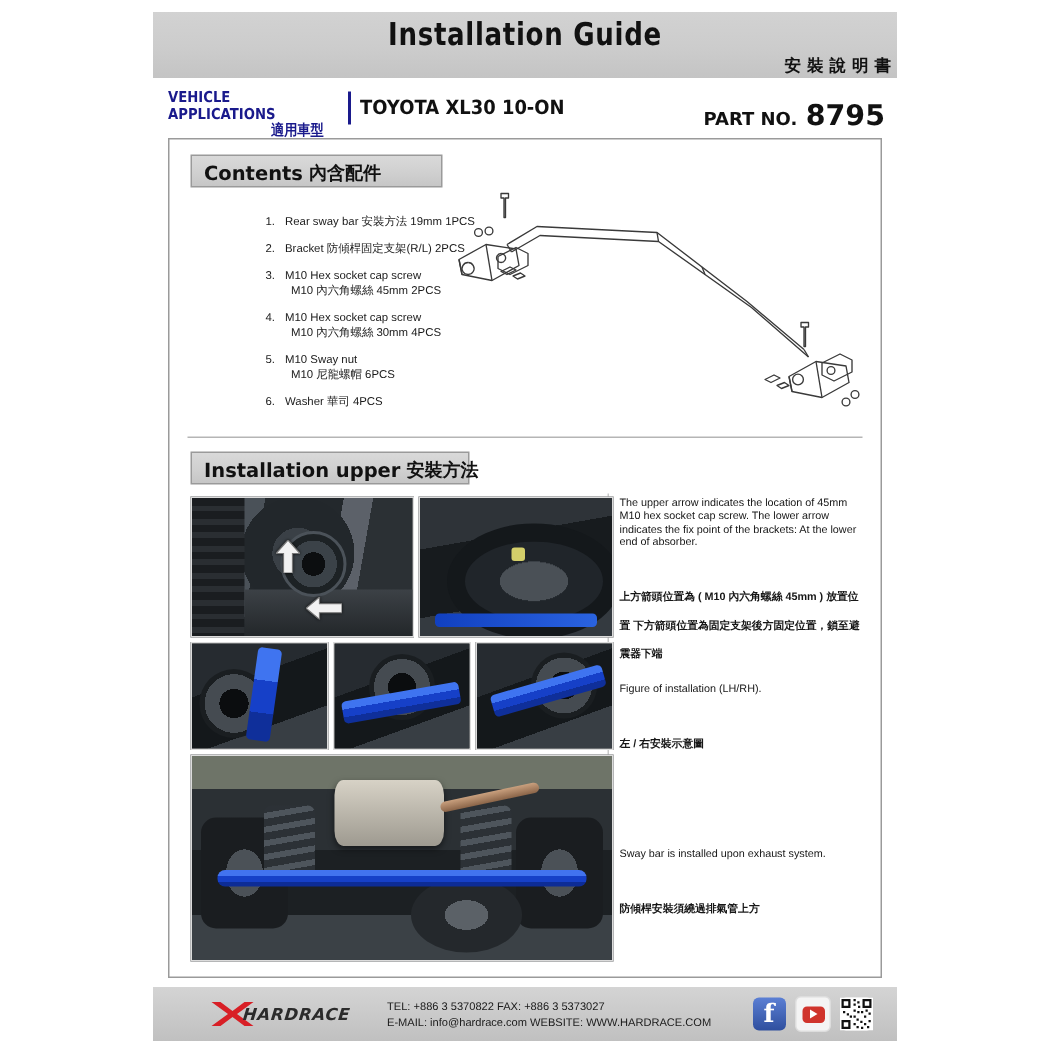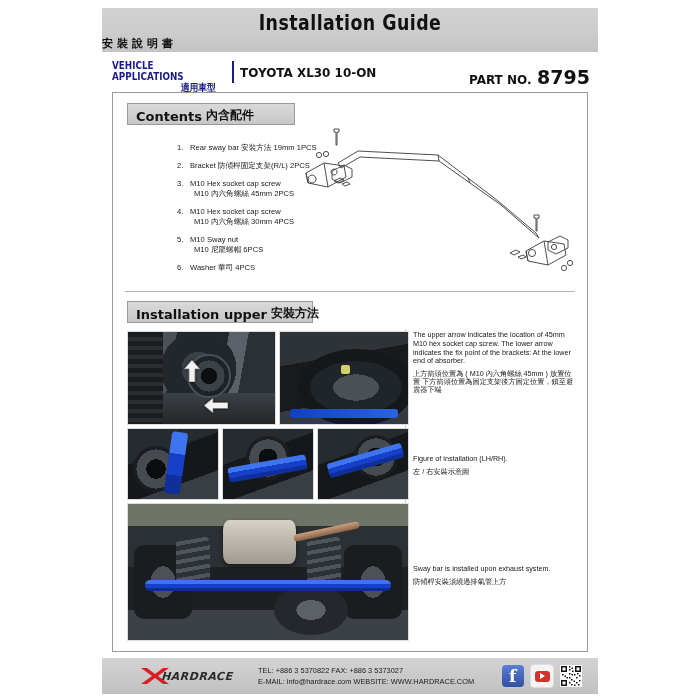--- a/index.html
+++ b/index.html
@@ -35,21 +35,21 @@
     font-family: "DejaVu Sans", sans-serif;
     font-weight: bold;
     font-size: 21px;
     letter-spacing: 0.5px;
     color: #111;
     margin-top: 3px;
     font-stretch: condensed;
     transform: scaleX(0.92);
   }
   .title-cn {
-    text-align: left;
+    text-align: right;
     font-family: "DejaVu Sans", sans-serif;
     font-weight: bold;
     font-size: 11px;
     letter-spacing: 4px;
     color: #111;
     margin-top: 1px;
   }
 
   
   .veh-row {
@@ -292,21 +292,21 @@
 
   
   .note {
     position: absolute;
     left: 300px;
     width: 162px;
     font-size: 7.2px;
     line-height: 8.8px;
     color: #161616;
   }
-  .note .cn { display:block; margin-top: 4px; line-height: 8px; }
+  .note .cn { display:block; margin-top: 22px; line-height: 19px; font-weight: bold; }
   #note-1 { top: 238px; }
   #note-2 { top: 362px; }
   #note-3 { top: 472px; }
 
   .col-divider {
     position: absolute;
     left: 292px; top: 236px;
     width: 1px; height: 308px;
     background: #c9c9c9;
   }

